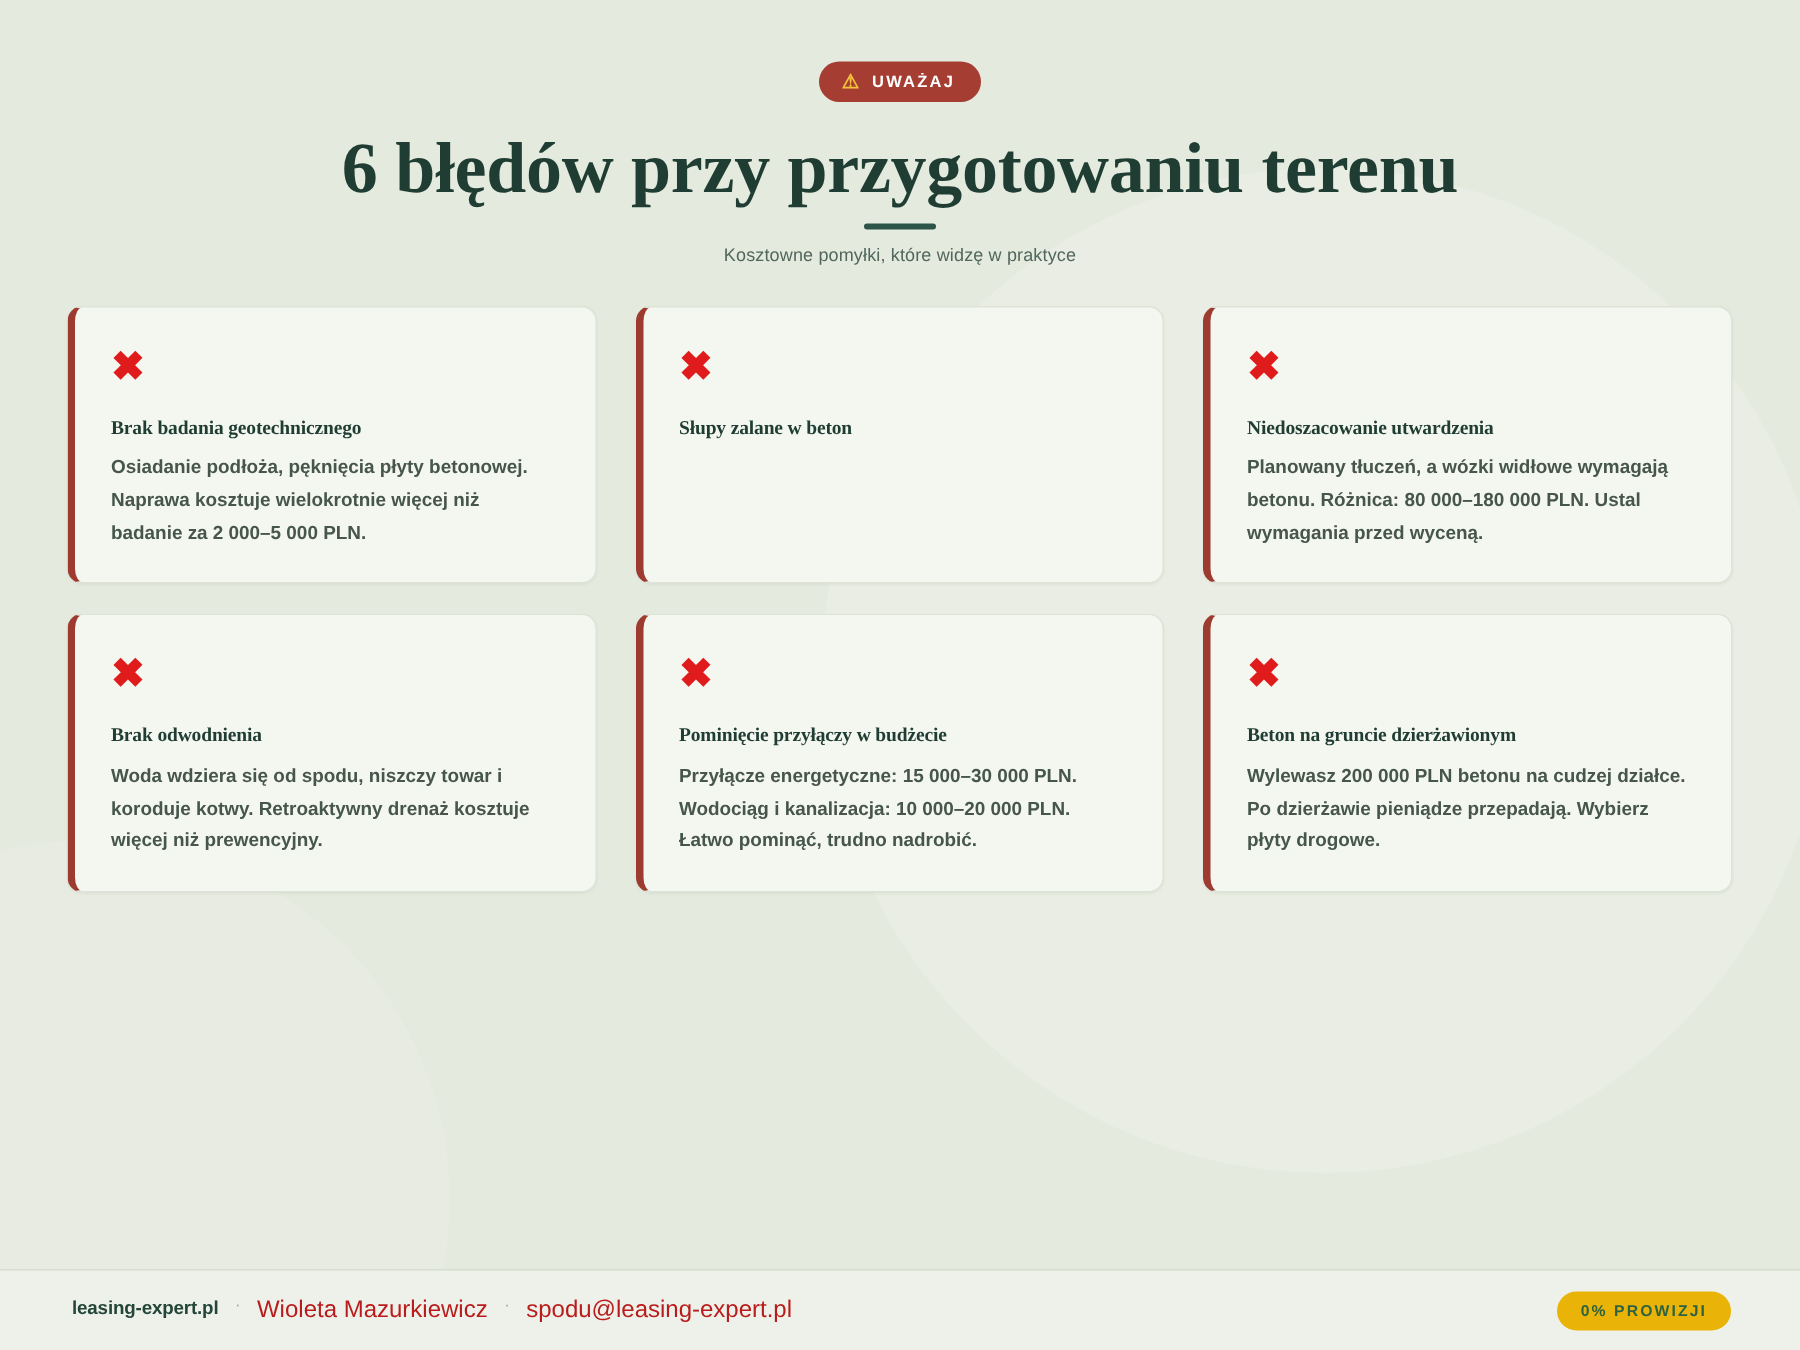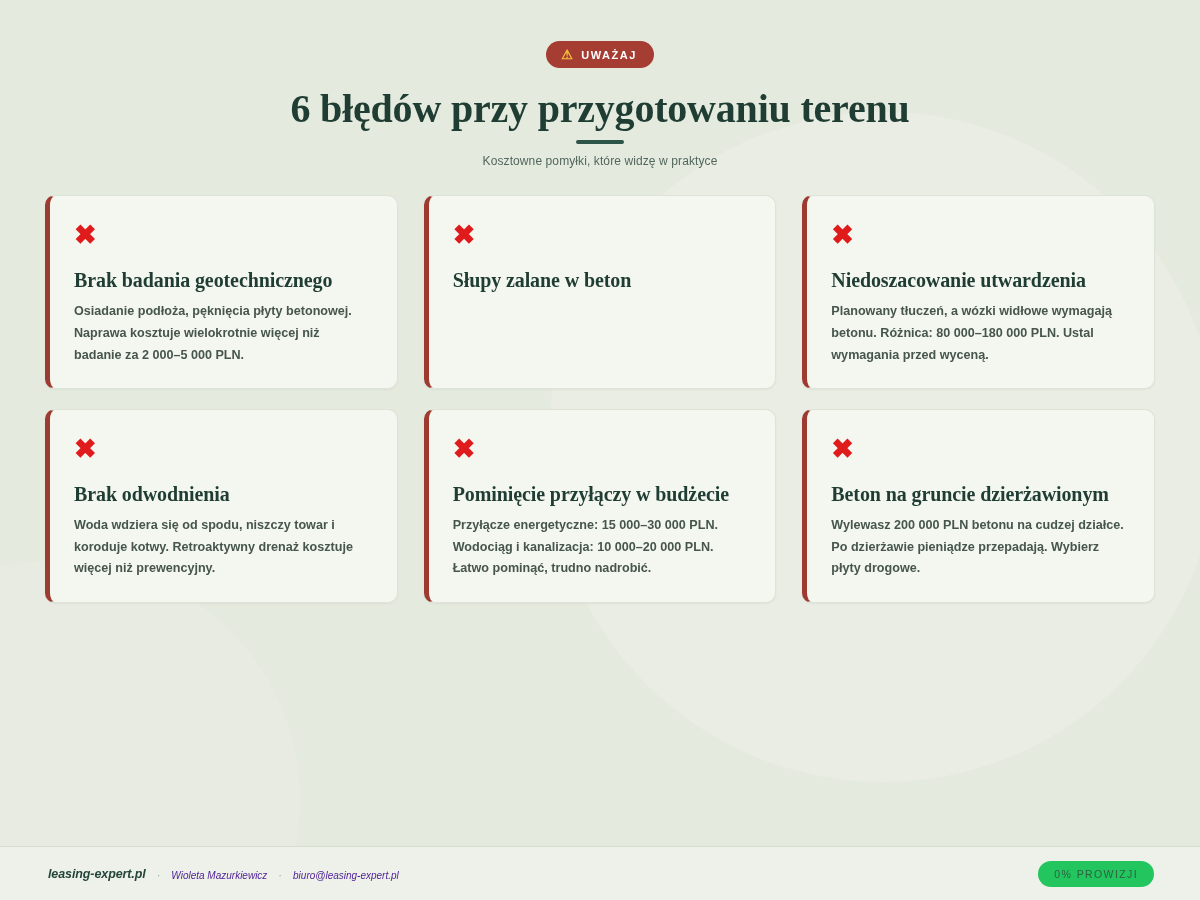--- a/index.html
+++ b/index.html
@@ -75,21 +75,21 @@
     line-height: 1;
     font-size: 13px;
     color: #f3c23c;
     transform: translateY(-0.5px);
   }
 
   .page-title {
     margin-top: 19px;
     font-family: "Liberation Serif", serif;
     font-weight: bold;
-    font-size: 40px;
+    font-size: 48px;
     line-height: 1.08;
     color: #1f3d33;
     letter-spacing: -0.2px;
   }
 
   .title-rule {
     width: 48px;
     height: 4px;
     border-radius: 2px;
     background: #2d5448;
@@ -129,21 +129,21 @@
     line-height: 1;
     color: #e01b1b;
     font-weight: bold;
     display: block;
     margin-bottom: 19px;
   }
 
   .card-title {
     font-family: "Liberation Serif", serif;
     font-weight: bold;
-    font-size: 20px;
+    font-size: 13px;
     line-height: 1.2;
     color: #1f3d33;
     margin-bottom: 9px;
     letter-spacing: -0.1px;
   }
 
   .card-body {
     font-size: 12.6px;
     line-height: 1.72;
     color: #46564c;
@@ -158,48 +158,47 @@
     border-top: 1px solid #d6ddcd;
     background: #eef1e9;
     display: flex;
     align-items: center;
     justify-content: space-between;
     padding: 0 46px 0 48px;
   }
 
   .footer-left {
     display: flex;
-    align-items: flex-end;
+    align-items: flex-start;
     gap: 11px;
     font-size: 12px;
-    font-style: italic;
   }
   .footer-brand {
     font-weight: bold;
     color: #23453a;
     font-size: 12.5px;
     letter-spacing: -0.1px;
   }
   .footer-dot {
     color: #9cab9d;
     font-size: 11px;
     line-height: 1;
   }
   .footer-person, .footer-email {
-    color: #4c1d95;
-    font-size: 10px;
+    color: #b91c1c;
+    font-size: 16px;
   }
 
   .footer-badge {
-    background: #22c55e;
+    background: #eab308;
     color: #2d6340;
     border-radius: 999px;
     padding: 7px 16px;
     font-size: 10.5px;
-    font-weight: normal;
+    font-weight: bold;
     letter-spacing: 1.4px;
   }
 </style>
 </head>
 <body>
 
 <div class="bg-layer">
   <div class="bg-circle-large"></div>
   <div class="bg-circle-small"></div>
 </div>
@@ -257,18 +256,18 @@
   </div>
 
   <div class="footer-spacer"></div>
 
   <div class="footer">
     <div class="footer-left">
       <span class="footer-brand">leasing-expert.pl</span>
       <span class="footer-dot">·</span>
       <span class="footer-person">Wioleta Mazurkiewicz</span>
       <span class="footer-dot">·</span>
-      <span class="footer-email">biuro@leasing-expert.pl</span>
+      <span class="footer-email">spodu@leasing-expert.pl</span>
     </div>
     <div class="footer-badge">0% PROWIZJI</div>
   </div>
 
 </div>
 
 </body></html>

